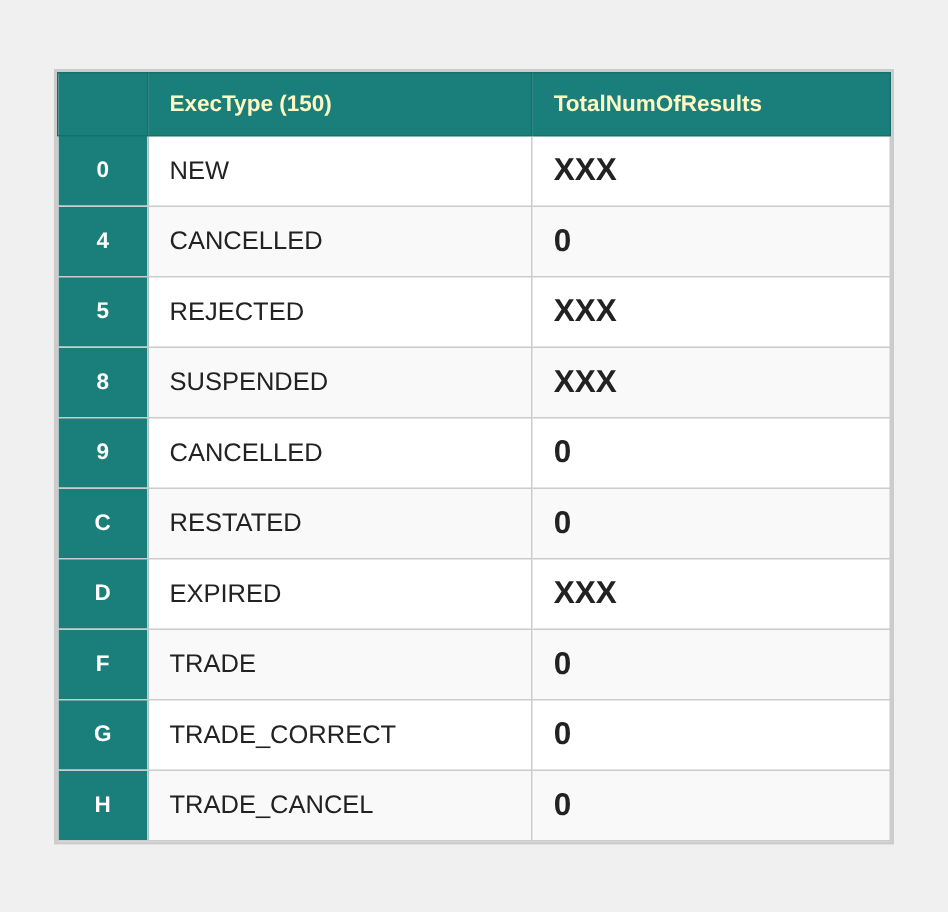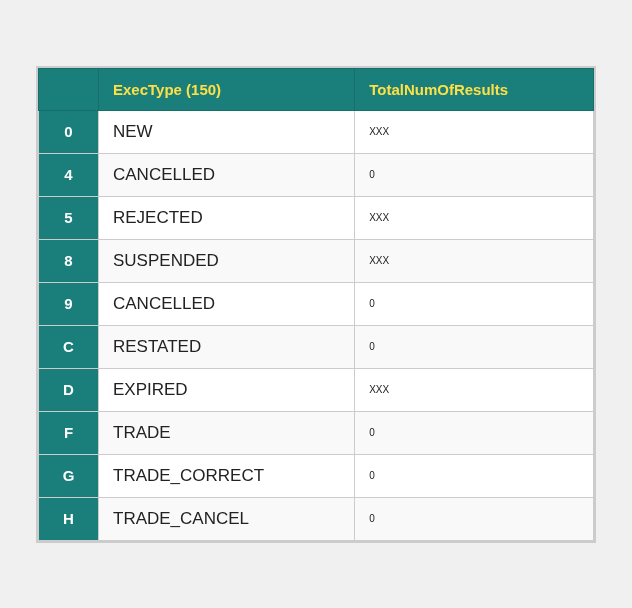--- a/index.html
+++ b/index.html
@@ -25,21 +25,21 @@
       width: 560px;
     }
 
     table {
       width: 100%;
       border-collapse: collapse;
     }
 
     thead tr th {
       background-color: #1a7f7a;
-      color: #fde047;
+      color: #fef9c3;
       font-weight: bold;
       font-size: 15px;
       padding: 12px 14px;
       text-align: left;
       border: 1px solid #15706b;
       margin-left: 17px;
     }
 
     thead tr th:first-child {
       width: 60px;
@@ -68,22 +68,22 @@
     tbody tr td:first-child {
       background-color: #1a7f7a;
       color: #ffffff;
       font-weight: bold;
       text-align: center;
       width: 50px;
       font-size: 15px;
     }
 
     tbody tr td:last-child {
-      font-weight: normal;
-      font-size: 10px;
+      font-weight: bold;
+      font-size: 21px;
     }
   </style>
 </head>
 <body>
 
 <div class="table-container">
   <table>
     <thead>
       <tr>
         <th></th>

